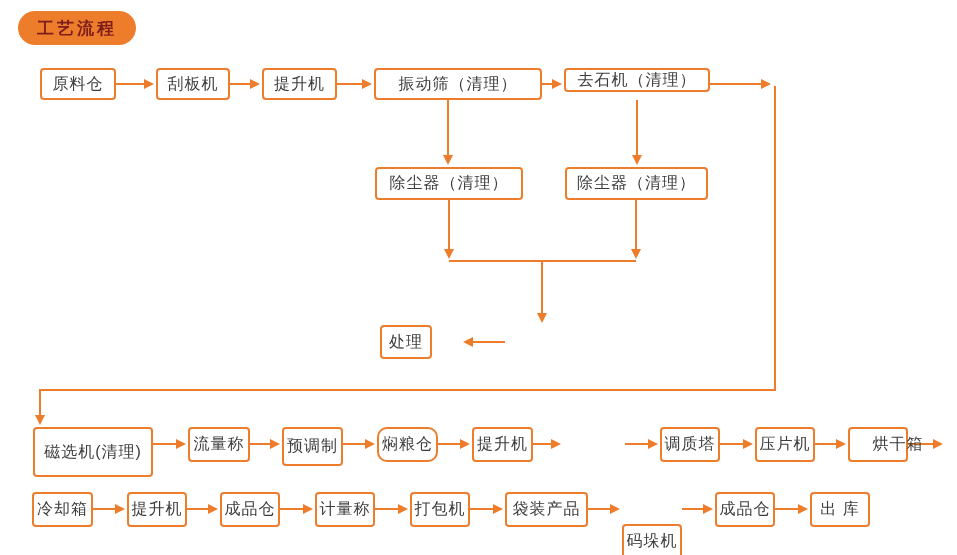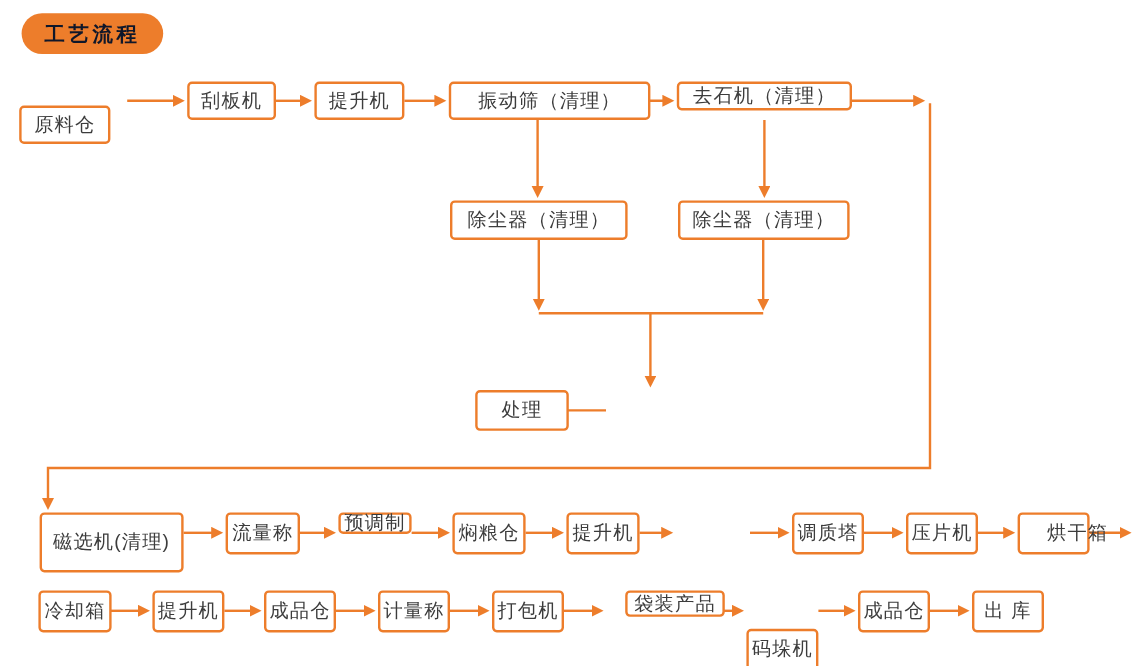--- a/index.html
+++ b/index.html
@@ -10,21 +10,21 @@
     width: 957px; height: 555px;
     background: #fff;
     font-family: "Liberation Sans", "DejaVu Sans", sans-serif;
     overflow: hidden;
   }
   .badge {
     position: absolute; left: 18px; top: 11px;
     width: 118px; height: 34px;
     background: var(--accent);
     border-radius: 17px;
-    color: #0f172a; font-weight: bold; font-size: 17px; letter-spacing: 3px;
+    color: #7f1d1d; font-weight: bold; font-size: 17px; letter-spacing: 3px;
     display: flex; align-items: center; justify-content: center;
   }
   .node {
     position: absolute;
     border: 2px solid var(--accent);
     border-radius: 4px;
     background: #fff;
     color: var(--ink);
     font-size: 16px;
     display: flex; align-items: center; justify-content: center;
@@ -81,43 +81,43 @@
     <path d="M92,509 H116" marker-end="url(#ah)"></path>
     <path d="M187,509 H209" marker-end="url(#ah)"></path>
     <path d="M280,509 H304" marker-end="url(#ah)"></path>
     <path d="M375,509 H399" marker-end="url(#ah)"></path>
     <path d="M470,509 H494" marker-end="url(#ah)"></path>
     <path d="M588,509 H611" marker-end="url(#ah)"></path>
     <path d="M682,509 H704" marker-end="url(#ah)"></path>
     <path d="M775,509 H799" marker-end="url(#ah)"></path>
   </svg>
 
-  <div class="node" style="left:16px;  top:68px; width:76px;  height:32px;margin-top:20px;">原料仓</div>
+  <div class="node" style="left:40px;  top:68px; width:76px;  height:32px;">原料仓</div>
   <div class="node" style="left:156px; top:68px; width:74px;  height:32px;">刮板机</div>
   <div class="node" style="left:262px; top:68px; width:75px;  height:32px;">提升机</div>
   <div class="node" style="left:374px; top:68px; width:168px; height:32px;">振动筛（清理）</div>
   <div class="node" style="left:564px; top:68px; width:146px; height:24px;">去石机（清理）</div>
 
   <div class="node" style="left:375px; top:167px; width:148px; height:33px;">除尘器（清理）</div>
   <div class="node" style="left:565px; top:167px; width:143px; height:33px;">除尘器（清理）</div>
 
-  <div class="node" style="left:396px; top:325px; width:78px; height:34px;">处理</div>
+  <div class="node" style="left:380px; top:325px; width:52px; height:34px;">处理</div>
 
   <div class="node" style="left:33px;  top:427px; width:120px; height:50px;">磁选机(清理)</div>
   <div class="node" style="left:188px; top:427px; width:62px;  height:35px;font-family:Liberation Mono, monospace;">流量称</div>
-  <div class="node" style="left:282px; top:427px; width:61px;  height:18px;">预调制</div>
-  <div class="node" style="left:377px; top:427px; width:61px;  height:35px;">焖粮仓</div>
+  <div class="node" style="left:282px; top:427px; width:61px;  height:39px;">预调制</div>
+  <div class="node" style="left:377px; top:427px; width:61px;  height:35px;border-radius:10px;">焖粮仓</div>
   <div class="node" style="left:472px; top:427px; width:61px;  height:35px;">提升机</div>
   <div class="node" style="left:660px; top:427px; width:60px;  height:35px;">调质塔</div>
   <div class="node" style="left:755px; top:427px; width:60px;  height:35px;">压片机</div>
   <div class="node" style="left:848px; top:427px; width:60px;  height:35px;padding-left:40px;">烘干箱</div>
 
   <div class="node" style="left:32px;  top:492px; width:61px; height:35px;">冷却箱</div>
   <div class="node" style="left:127px; top:492px; width:60px; height:35px;">提升机</div>
   <div class="node" style="left:220px; top:492px; width:60px; height:35px;">成品仓</div>
   <div class="node" style="left:315px; top:492px; width:60px; height:35px;">计量称</div>
   <div class="node" style="left:410px; top:492px; width:60px; height:35px;">打包机</div>
-  <div class="node" style="left:505px; top:492px; width:83px; height:22px;margin-left:16px;">袋装产品</div>
+  <div class="node" style="left:505px; top:492px; width:83px; height:35px;">袋装产品</div>
   <div class="node" style="left:622px; top:492px; width:60px; height:35px;margin-top:32px;">码垛机</div>
   <div class="node" style="left:715px; top:492px; width:60px; height:35px;">成品仓</div>
   <div class="node" style="left:810px; top:492px; width:60px; height:35px;">出 库</div>
 
 </div>
 
 </body></html>

